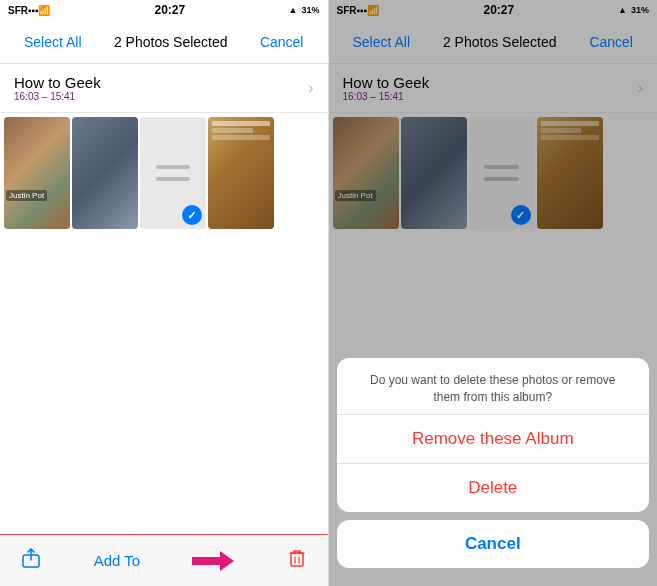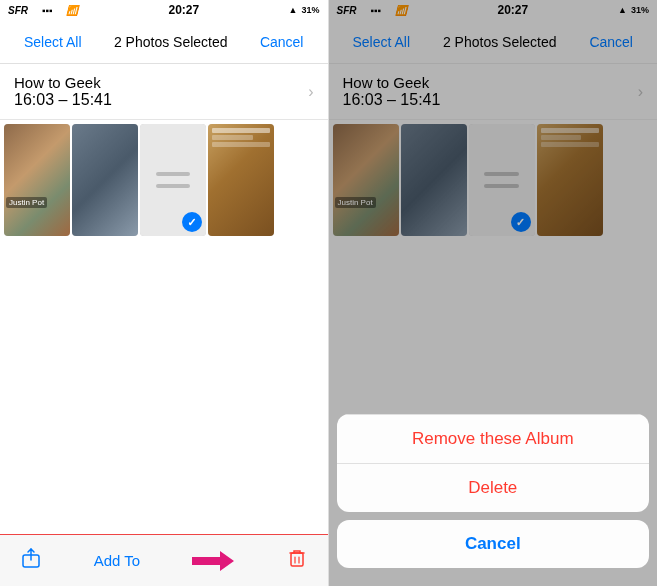--- a/index.html
+++ b/index.html
@@ -30,21 +30,21 @@
       background: #fff;
       display: flex;
       align-items: center;
       justify-content: space-between;
       padding: 0 8px;
       font-size: 10px;
       font-weight: 600;
       color: #000;
     }
     .phone-panel.right .status-bar { background: #f0f0f0; }
-    .status-left { display: flex; align-items: flex-end; gap: 14px; font-style: italic; }
+    .status-left { display: flex; align-items: flex-end; gap: 0; }
     .status-right { display: flex; align-items: center; gap: 4px; font-size: 9px; }
 
     
     .nav-bar {
       height: 44px;
       background: #fff;
       display: flex;
       align-items: center;
       justify-content: space-between;
       padding: 0 20px;
@@ -71,21 +71,21 @@
       display: flex;
       align-items: center;
       justify-content: space-between;
       padding: 10px 14px;
       background: #fff;
       border-bottom: 1px solid #e5e5e5;
     }
     .phone-panel.right .album-item { background: #f0f0f0; }
     .album-info { display: flex; flex-direction: column; }
     .album-name { font-size: 15px; font-weight: 500; color: #000; }
-    .album-time { font-size: 16px; color: #000000; }
+    .album-time { font-size: 10px; color: #701a75; }
     .chevron { font-size: 16px; color: #bbb; }
 
     
     .photo-grid {
       display: flex;
       flex-direction: row;
       gap: 2px;
       padding: 4px 0 4px 4px;
       overflow: hidden;
       height: 120px;
@@ -390,20 +390,21 @@
       </div>
 
     </div>
   </div>
 
   <div class="content-area"></div>
 
   <div class="overlay">
     <div class="action-sheet">
       <div class="action-card">
+        <p class="action-message">Do you want to delete these photos or remove them from this album?</p>
         <div class="action-divider"></div>
         <button class="action-btn red">Remove these Album</button>
         <div class="action-divider"></div>
         <button class="action-btn red">Delete</button>
       </div>
       <div class="action-card-cancel">
         <button class="action-btn blue">Cancel</button>
       </div>
     </div>
   </div>

